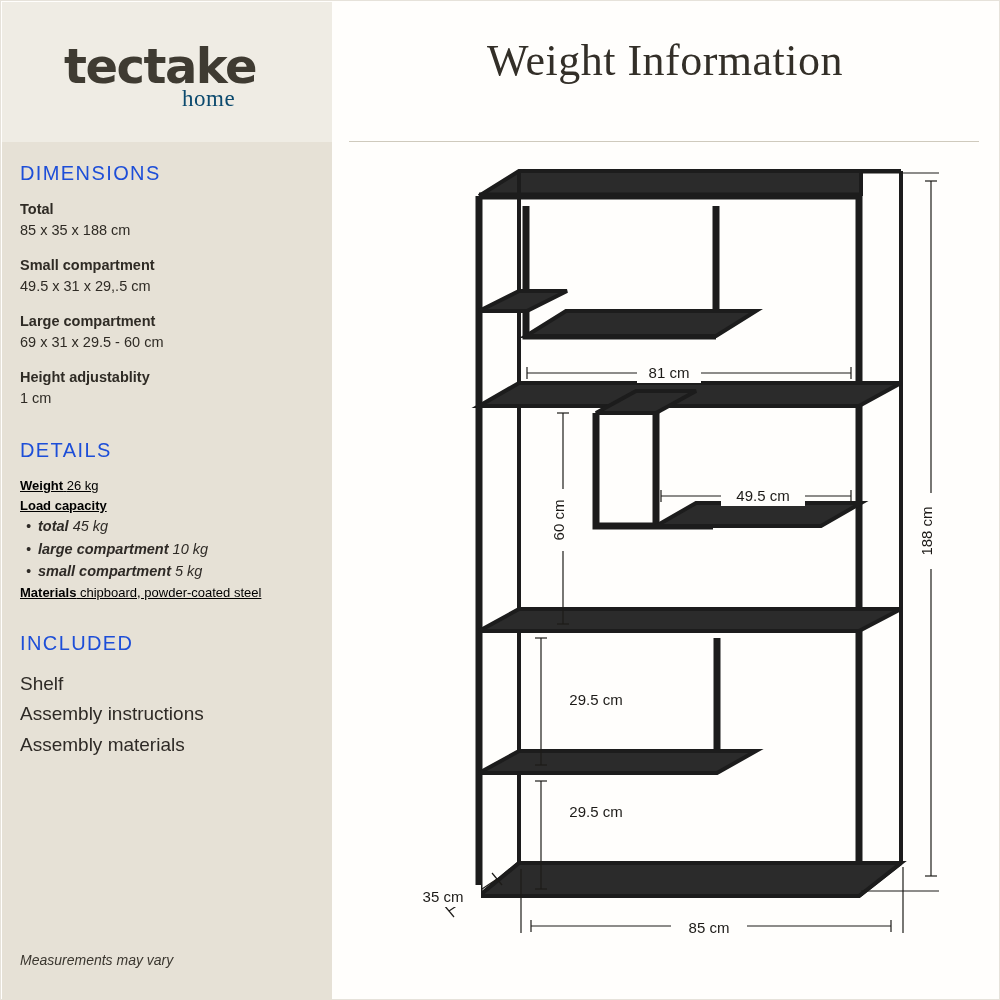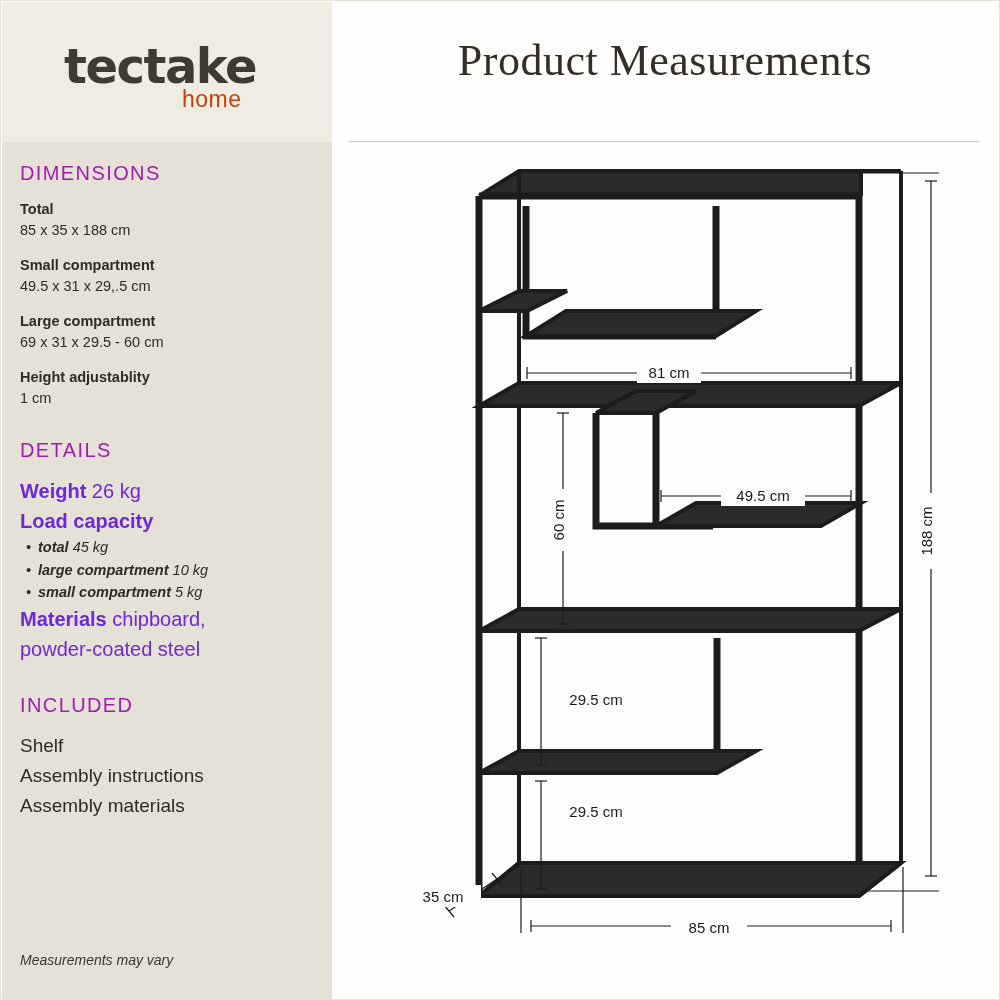--- a/index.html
+++ b/index.html
@@ -46,58 +46,59 @@
     font-family: "DejaVu Sans", sans-serif;
     font-weight: bold;
     font-size: 48px;
     letter-spacing: -1.5px;
     color: #3f3b32;
   }
   .logo-sub {
     position: absolute;
     left: 180px;
     top: 84px;
-    font-family: Liberation Sans, sans-serif;
+    font-family: Liberation Serif, serif;
     font-size: 23px;
-    color: #c2410c;
+    color: #0c4a6e;
     letter-spacing: 0.5px;
   }
   .sb-content {
     position: absolute;
     left: 18px;
     top: 160px;
     width: 300px;
   }
   .sec-title {
     font-size: 20px;
     letter-spacing: 1.4px;
-    color: #a21caf;
+    color: #1d4ed8;
     font-weight: normal;
     margin: 0 0 14px 0;
   }
   .sec-title.spaced {
     margin-top: 30px;
   }
   .pair {
     margin-bottom: 14px;
     font-size: 14.5px;
     line-height: 1.45;
     color: #2f2b25;
   }
   .pair .lbl {
     font-weight: bold;
     display: block;
   }
   .pair .val {
     display: block;
   }
   .detail-line {
-    font-size: 20px;
+    font-size: 13px;
     line-height: 1.5;
-    color: #6d28d9;
+    color: #000000;
+    text-decoration: underline;
   }
   .detail-line b {
     font-weight: bold;
   }
   .bullets {
     margin: 0;
     padding-left: 18px;
     list-style: none;
   }
   .bullets li {
@@ -229,21 +230,21 @@
       <div class="incl-list">
         <div>Shelf</div>
         <div>Assembly instructions</div>
         <div>Assembly materials</div>
       </div>
     </div>
 
     <div class="footnote">Measurements may vary</div>
   </div>
 
-  <div class="title">Product Measurements</div>
+  <div class="title">Weight Information</div>
   <div class="title-rule"></div>
 
   <div class="drawing">
     <svg width="670" height="850" viewBox="0 0 670 850" xmlns="http://www.w3.org/2000/svg">
 
       <g fill="none" stroke="#1c1c1c" stroke-width="7" stroke-linejoin="miter">
 
         <path d="M148 45 L188 20 L530 20 L530 45" fill="#2b2b2b" stroke="#1c1c1c" stroke-width="4"></path>
 
         <path d="M148 45 L148 745"></path>

